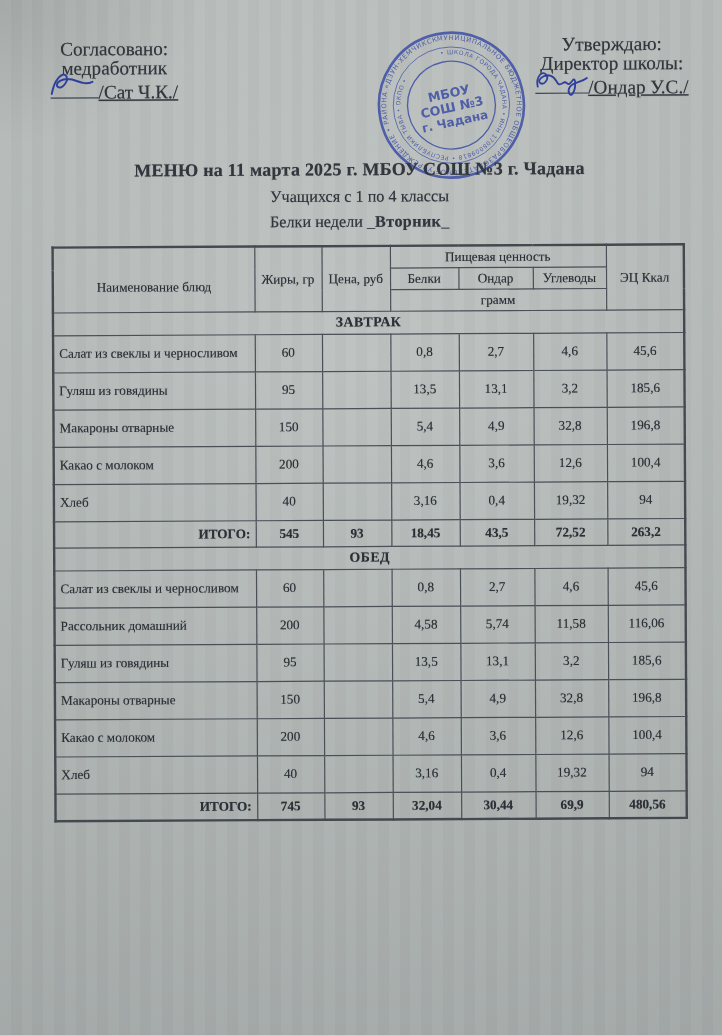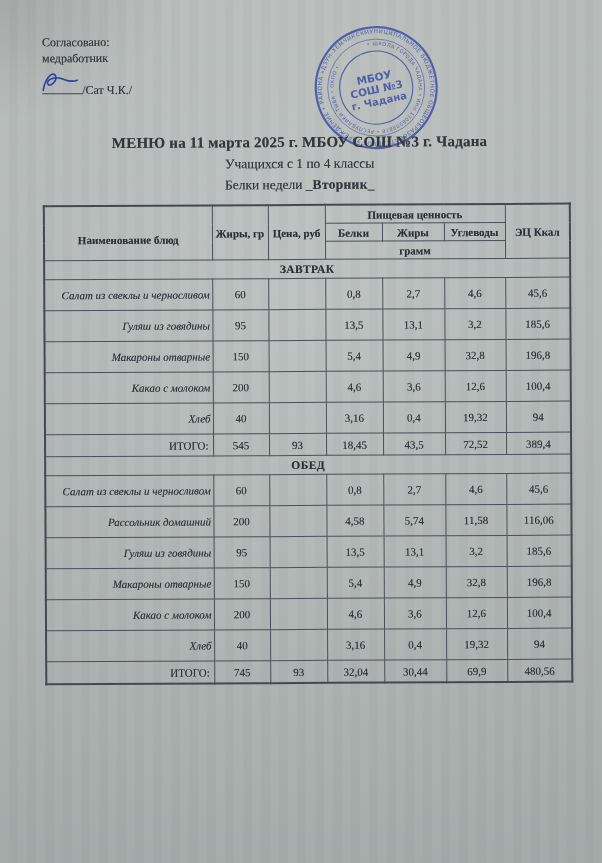--- a/index.html
+++ b/index.html
@@ -12,24 +12,24 @@
     position:absolute;inset:0;pointer-events:none;
     background:
       radial-gradient(ellipse 120% 90% at 50% 35%, rgba(255,255,255,0.10), rgba(0,0,0,0.07) 90%),
       radial-gradient(ellipse 40% 20% at 0% 0%, rgba(0,0,0,0.10), rgba(0,0,0,0) 70%),
       repeating-linear-gradient(90deg, rgba(255,255,255,0.02) 0 9px, rgba(0,0,0,0.02) 9px 18px);
   }
   .sheet{position:absolute;inset:0;transform:rotate(-0.3deg);}
   .ink{color:#32363d;text-shadow:0 0 0.6px rgba(44,48,55,0.55);}
 
   
-  .approval{position:absolute;font-size:12px;line-height:16px;}
+  .approval{position:absolute;font-size:16px;line-height:16px;text-align:center;}
   .approval-left{left:44px;top:33px;}
   .approval-right{left:448px;top:31px;}
-  .sig-row{position:relative;margin-top:16px;white-space:nowrap;}
+  .sig-row{position:relative;margin-top:4px;white-space:nowrap;text-decoration:underline;}
   .sig-underline{display:inline-block;width:40px;border-bottom:1px solid #3d4754;height:10px;}
   .sig-svg{position:absolute;left:-2px;top:-14px;}
 
   
   .stamp{position:absolute;left:314px;top:24px;width:128px;height:128px;opacity:0.88;transform:rotate(-12deg);}
   .stamp svg{width:100%;height:100%;}
   .stamp text{fill:#4152a6;}
 
   
   .titles{position:absolute;left:0;top:131px;width:100%;text-align:center;}
@@ -38,45 +38,54 @@
   .doc-weekday{font-size:13.5px;line-height:21px;}
   .doc-weekday b{letter-spacing:0.3px;}
 
   
   .table-wrap{position:absolute;left:44px;top:204px;}
   table{border-collapse:collapse;table-layout:fixed;width:526px;
         font-family:"Liberation Serif",serif;font-size:11px;color:#2c3036;}
   td{border:1px solid #4b4f57;text-align:center;vertical-align:middle;
      padding:1px 2px;overflow:hidden;text-shadow:0 0 0.6px rgba(44,48,55,0.5);}
   table{border:2px solid #45494f;}
-  tr.h td{height:15px;font-weight:bold;}
+  tr.h td{height:15px;}
   td.name-h{vertical-align:bottom;padding-bottom:14px;}
   tr.sec td{height:16px;font-weight:bold;font-size:11.5px;letter-spacing:0.4px;}
   tr.data td{height:28px;}
-  td.name-cell{text-align:right;padding-left:4px;font-style:italic;}
-  tr.tot td{height:19px;font-weight:normal;}
+  td.name-cell{text-align:left;padding-left:4px;}
+  tr.tot td{height:19px;font-weight:bold;}
   td.tot-label{text-align:right;padding-right:4px;}
 </style>
 </head>
 <body>
 
 <div class="paper-texture"></div>
 
 <div class="sheet">
 
   <div class="approval approval-left ink">
     <div>Согласовано:</div>
     <div>медработник</div>
     <div class="sig-row">
       <svg class="sig-svg" width="52" height="26" viewBox="0 0 52 26">
         <path d="M3,22 C5,10 12,3 15,7 C18,11 11,19 8,16 C5,13 12,8 20,10 C26,11.5 30,15 37,12" fill="none" stroke="#2e3f9e" stroke-width="1.6" stroke-linecap="round"></path>
       </svg><span class="sig-underline"></span><span>/Сат Ч.К./</span>
     </div>
   </div>
 
+  <div class="approval approval-right ink">
+    <div>Утверждаю:</div>
+    <div>Директор школы:</div>
+    <div class="sig-row">
+      <svg class="sig-svg" width="56" height="28" viewBox="0 0 56 28">
+        <path d="M4,20 C2,12 8,6 11,10 C14,14 9,19 6,17 C3,15 9,9 15,11 C21,13 19,21 25,17 C29,14 28,22 33,15 C36,11 36,22 33,26 C31,29 28,24 31,20 C34,16 40,17 45,13" fill="none" stroke="#2e3f9e" stroke-width="1.5" stroke-linecap="round"></path>
+      </svg><span class="sig-underline" style="width:44px"></span><span>/Ондар У.С./</span>
+    </div>
+  </div>
 
   <div class="stamp">
     <svg viewBox="0 0 140 140">
       <circle cx="70" cy="70" r="66" fill="none" stroke="#4152a6" stroke-width="2.4"></circle>
       <circle cx="70" cy="70" r="53" fill="none" stroke="#4152a6" stroke-width="0.7"></circle>
       <circle cx="70" cy="70" r="40" fill="none" stroke="#4152a6" stroke-width="1.2"></circle>
       <defs>
         <path id="ringOuter" d="M 70,10.5 a 59.5,59.5 0 1,1 -0.01,0" fill="none"></path>
         <path id="ringInner" d="M 70,23.5 a 46.5,46.5 0 1,1 -0.01,0" fill="none"></path>
       </defs>
@@ -112,21 +121,21 @@
       <tbody>
       <tr class="h">
         <td rowspan="3" class="name-h">Наименование блюд</td>
         <td rowspan="3">Жиры, гр</td>
         <td rowspan="3">Цена, руб</td>
         <td colspan="3">Пищевая ценность</td>
         <td rowspan="3">ЭЦ Ккал</td>
       </tr>
       <tr class="h">
         <td>Белки</td>
-        <td>Жиры</td>
+        <td>Ондар</td>
         <td>Углеводы</td>
       </tr>
       <tr class="h">
         <td colspan="3">грамм</td>
       </tr>
 
       <tr class="sec">
         <td colspan="7">ЗАВТРАК</td>
       </tr>
       <tr class="data">
@@ -174,21 +183,21 @@
         <td>19,32</td>
         <td>94</td>
       </tr>
       <tr class="tot">
         <td class="tot-label">ИТОГО:</td>
         <td>545</td>
         <td>93</td>
         <td>18,45</td>
         <td>43,5</td>
         <td>72,52</td>
-        <td>389,4</td>
+        <td>263,2</td>
       </tr>
 
       <tr class="sec">
         <td colspan="7">ОБЕД</td>
       </tr>
       <tr class="data">
         <td class="name-cell">Салат из свеклы и черносливом</td>
         <td>60</td>
         <td></td>
         <td>0,8</td>

